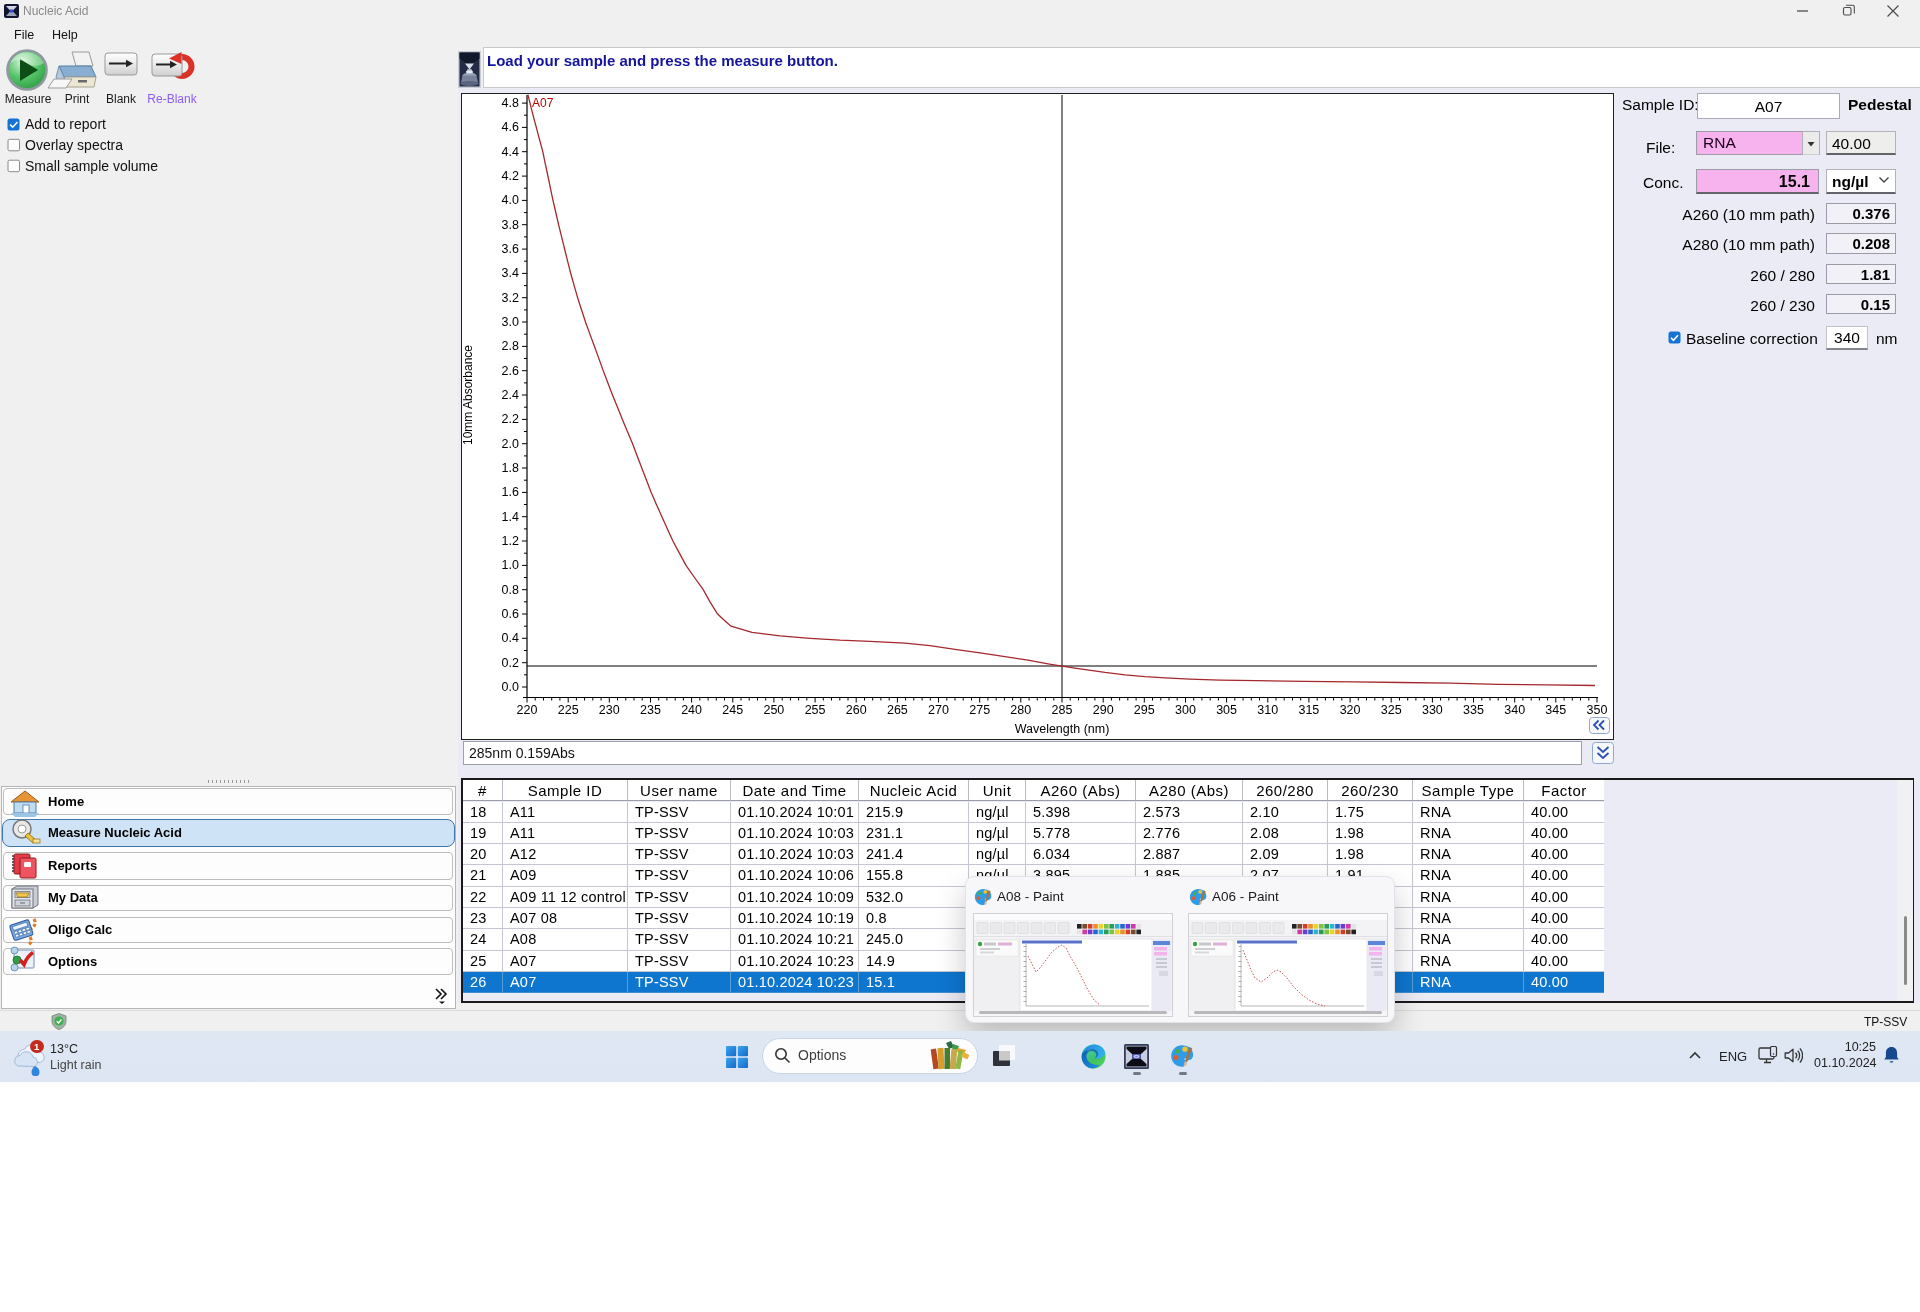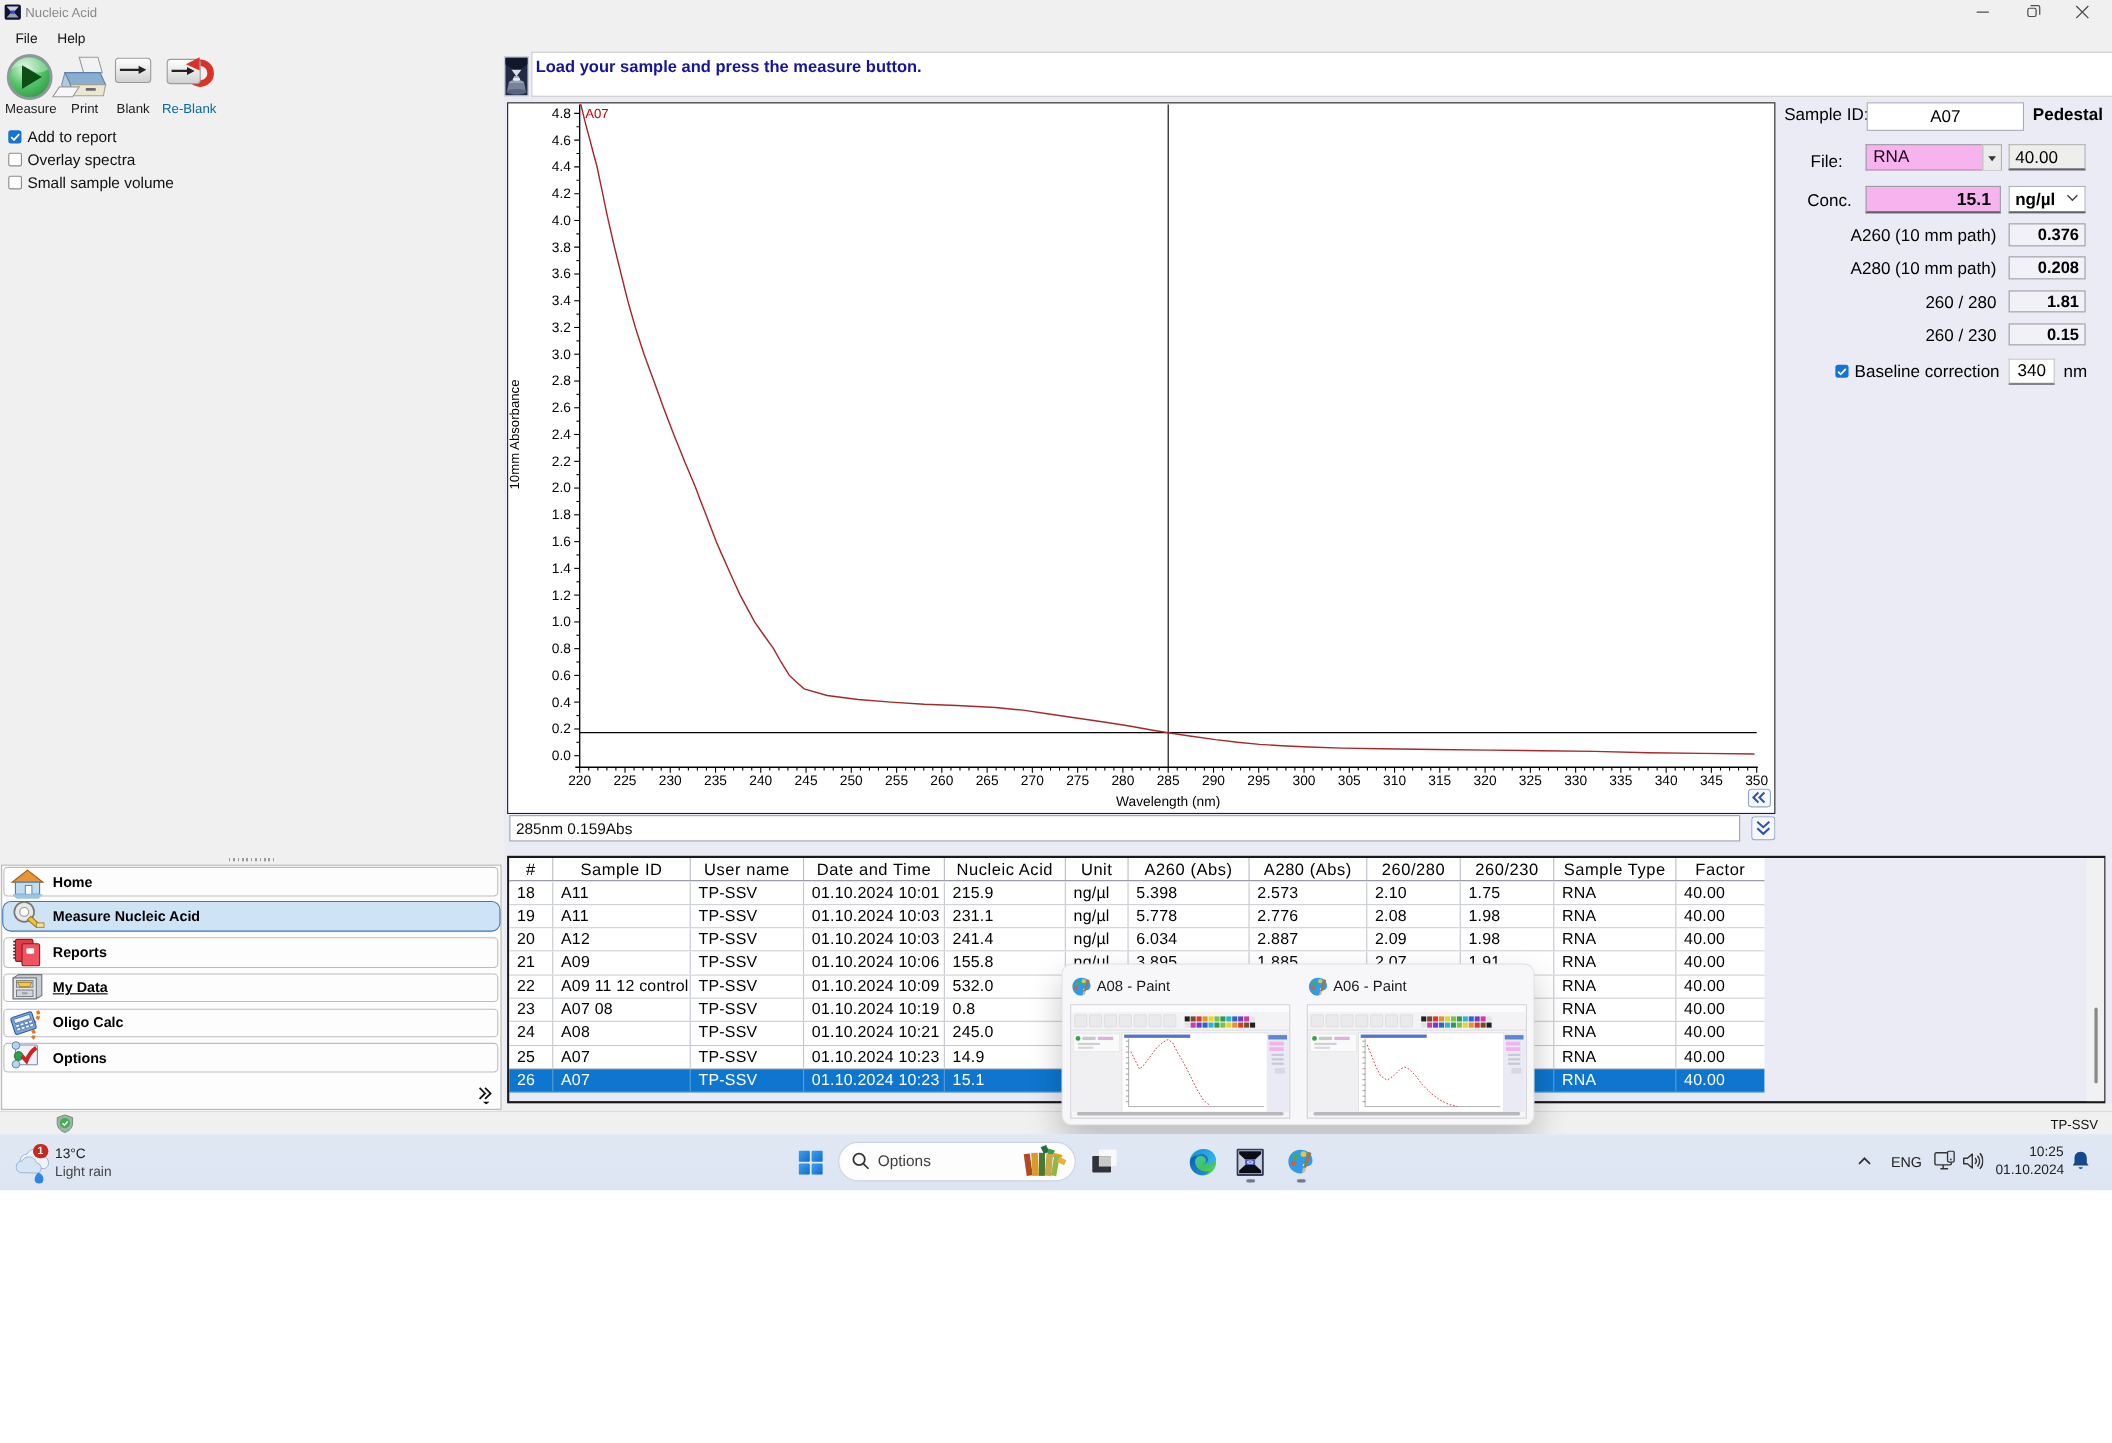--- a/index.html
+++ b/index.html
@@ -60,21 +60,21 @@
 <polygon points="133,17.5 126,13.8 126,21.2" fill="#222"></polygon>
 <path d="M169.5 20.5 a12.5 12.5 0 1 0 25 0 a12.5 12.5 0 1 0 -25 0 M175.5 20.5 a6.5 6.5 0 1 1 13 0 a6.5 6.5 0 1 1 -13 0" fill="#da3228" fill-rule="evenodd"></path>
 <rect x="152" y="8" width="30" height="22" rx="3" fill="url(#gb)" stroke="#9a9a9a"></rect>
 <line x1="156" y1="18.5" x2="172" y2="18.5" stroke="#222" stroke-width="2"></line>
 <polygon points="177,18.5 170,14.8 170,22.2" fill="#222"></polygon>
 <polygon points="169,12.5 181.5,6 181.5,18" fill="#da3228"></polygon>
 </svg>
 <div class="abs" style="left:0px;top:92px;width:56px;text-align:center;font-size:12px;color:#1a1a1a;">Measure</div>
 <div class="abs" style="left:55px;top:92px;width:44px;text-align:center;font-size:12px;color:#1a1a1a;">Print</div>
 <div class="abs" style="left:99px;top:92px;width:44px;text-align:center;font-size:12px;color:#1a1a1a;">Blank</div>
-<div class="abs" style="left:143px;top:92px;width:58px;text-align:center;font-size:12px;color:#0369a1;">Re-Blank</div>
+<div class="abs" style="left:143px;top:92px;width:58px;text-align:center;font-size:12px;color:#8b5cf6;">Re-Blank</div>
 <svg class="abs" style="left:7px;top:117px" width="14" height="64" viewBox="0 0 14 64">
 <rect x="0.5" y="1.5" width="12" height="12" rx="2.5" fill="#1573d6"></rect>
 <path d="M3.2 7.6 l2.5 2.6 l4.8 -5.2" fill="none" stroke="#fff" stroke-width="1.6"></path>
 <rect x="1" y="22.3" width="11.5" height="11.5" rx="1.5" fill="#fdfdfd" stroke="#8a8a8a"></rect>
 <rect x="1" y="43.2" width="11.5" height="11.5" rx="1.5" fill="#fdfdfd" stroke="#8a8a8a"></rect>
 </svg>
 <div class="abs" style="left:25px;top:116px;font-size:14px;color:#111;">Add to report</div>
 <div class="abs" style="left:25px;top:137px;font-size:14px;color:#111;">Overlay spectra</div>
 <div class="abs" style="left:25px;top:158px;font-size:14px;color:#111;">Small sample volume</div>
 <div class="abs lav" style="left:458px;top:88px;width:1462px;height:915px;"></div>
@@ -390,21 +390,21 @@
 <div class="abs" style="left:1904px;top:916px;width:2.5px;height:69px;background:#8a8a8a;border-radius:2px;"></div>
 <div class="abs" style="left:1px;top:786px;width:455px;height:223px;background:#fdfdfd;border:1px solid #b5b5b5;"></div>
 <div class="abs" style="left:208px;top:780px;width:42px;height:3px;background-image:repeating-linear-gradient(90deg,#9a9a9a 0 1.5px,transparent 1.5px 4px);"></div>
 <div class="sbtn" style="top:788px;height:27px;"></div>
 <div class="sbtxt" style="top:794px;">Home</div>
 <div class="abs" style="left:2px;top:819px;width:453px;height:28px;background:#cfe3f7;border:1.5px solid #4176ad;border-radius:8px;"></div>
 <div class="sbtxt" style="top:825px;">Measure Nucleic Acid</div>
 <div class="sbtn" style="top:852px;height:28px;"></div>
 <div class="sbtxt" style="top:858px;">Reports</div>
 <div class="sbtn" style="top:885px;height:26px;"></div>
-<div class="sbtxt" style="top:890px;text-decoration:underline;">My Data</div>
+<div class="sbtxt" style="top:890px;">My Data</div>
 <div class="sbtn" style="top:917px;height:26px;"></div>
 <div class="sbtxt" style="top:922px;">Oligo Calc</div>
 <div class="sbtn" style="top:948px;height:27px;"></div>
 <div class="sbtxt" style="top:954px;">Options</div>
 <svg class="abs" style="left:8px;top:788px" width="34" height="190" viewBox="0 0 34 190">
 
 <g transform="translate(3,3)">
 <polygon points="14,0 28,11 0,11" fill="#e8953a" stroke="#a05c10" stroke-width="1"></polygon>
 <rect x="3" y="11" width="22" height="11" fill="#bfdcf0" stroke="#4e7ca6" stroke-width="1"></rect>
 <rect x="12" y="14" width="6" height="8" fill="#fff" stroke="#4e7ca6" stroke-width="0.8"></rect>

